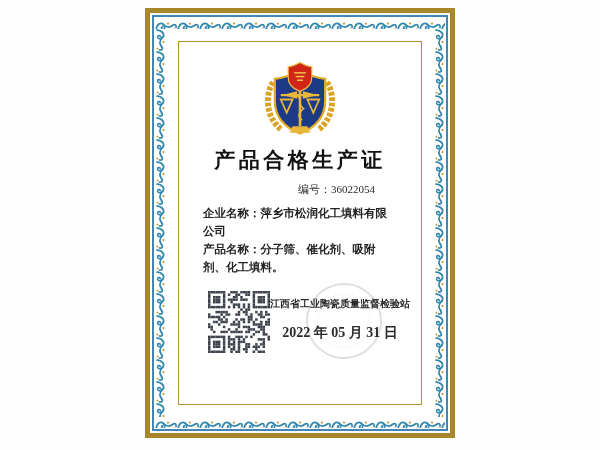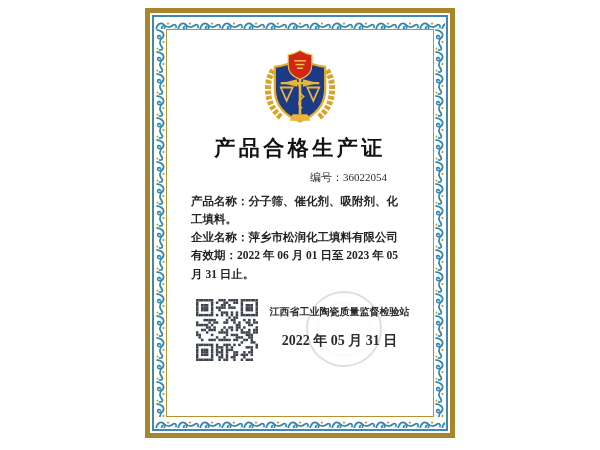--- a/index.html
+++ b/index.html
@@ -7,21 +7,21 @@
   body {
     font-family: "Liberation Serif","DejaVu Serif",serif;
     background:#ffffff;
   }
   .page { position:relative; width:600px; height:450px; background:#fefefe; overflow:hidden; }
 
   
   .certificate { position:absolute; left:145px; top:8px; width:310px; height:430px; background:#fff; }
   .f-gold  { width:100%; height:100%; border:5px solid #a8872c; background:#fff; padding:2px; }
   .f-blue  { width:100%; height:100%; border:2.5px solid #4286b8; position:relative; background:#fff; }
-  .band    { position:absolute; top:0; left:0; right:0; bottom:0; padding:12px; }
+  .band    { position:absolute; top:0; left:0; right:0; bottom:0; padding:24px; }
   .orn     { position:absolute; overflow:hidden; }
   .orn-t   { top:1px; left:1px; right:1px; height:11px; }
   .orn-b   { bottom:1px; left:1px; right:1px; height:11px; }
   .orn-l   { left:1px; top:12px; bottom:12px; width:11px; }
   .orn-r   { right:1px; top:12px; bottom:12px; width:11px; }
   .f-goldthin { position:relative; width:100%; height:100%; border:1.8px solid #b3922f; background:#fff; }
 
   
   .content { position:relative; width:100%; height:100%; padding:19px 12px 0;
              display:flex; flex-direction:column; align-items:center; color:#1c1c1c; }
@@ -123,27 +123,24 @@
               </svg>
 
               <div class="title">产品合格生产证</div>
 
               <div class="serial">
                 <span>编号：</span><span>36022054</span>
               </div>
 
               <div class="info">
                 <div class="row">
-                  <span class="lbl">产品名称：</span><span>分子筛、催化剂、吸附剂、化工填料。</span>
+                  <span class="lbl">企业名称：</span><span>萍乡市松润化工填料有限公司</span>
                 </div>
                 <div class="row">
-                  <span class="lbl">企业名称：</span><span>萍乡市松润化工填料有限公司</span>
-                </div>
-                <div class="validity">
-                  <span class="lbl">有效期：</span><span>2022 年 06 月 01 日至 2023 年 05 月 31 日止。</span>
+                  <span class="lbl">产品名称：</span><span>分子筛、催化剂、吸附剂、化工填料。</span>
                 </div>
               </div>
 
               <div class="bottom">
                 <svg id="qr" class="qr-wrap" width="62" height="62" viewBox="0 0 62 62" fill="#3d414c">
                     <rect x="0.00" y="0.00" width="2.48" height="2.48"></rect>
                     <rect x="2.48" y="0.00" width="2.48" height="2.48"></rect>
                     <rect x="4.96" y="0.00" width="2.48" height="2.48"></rect>
                     <rect x="7.44" y="0.00" width="2.48" height="2.48"></rect>
                     <rect x="9.92" y="0.00" width="2.48" height="2.48"></rect>

